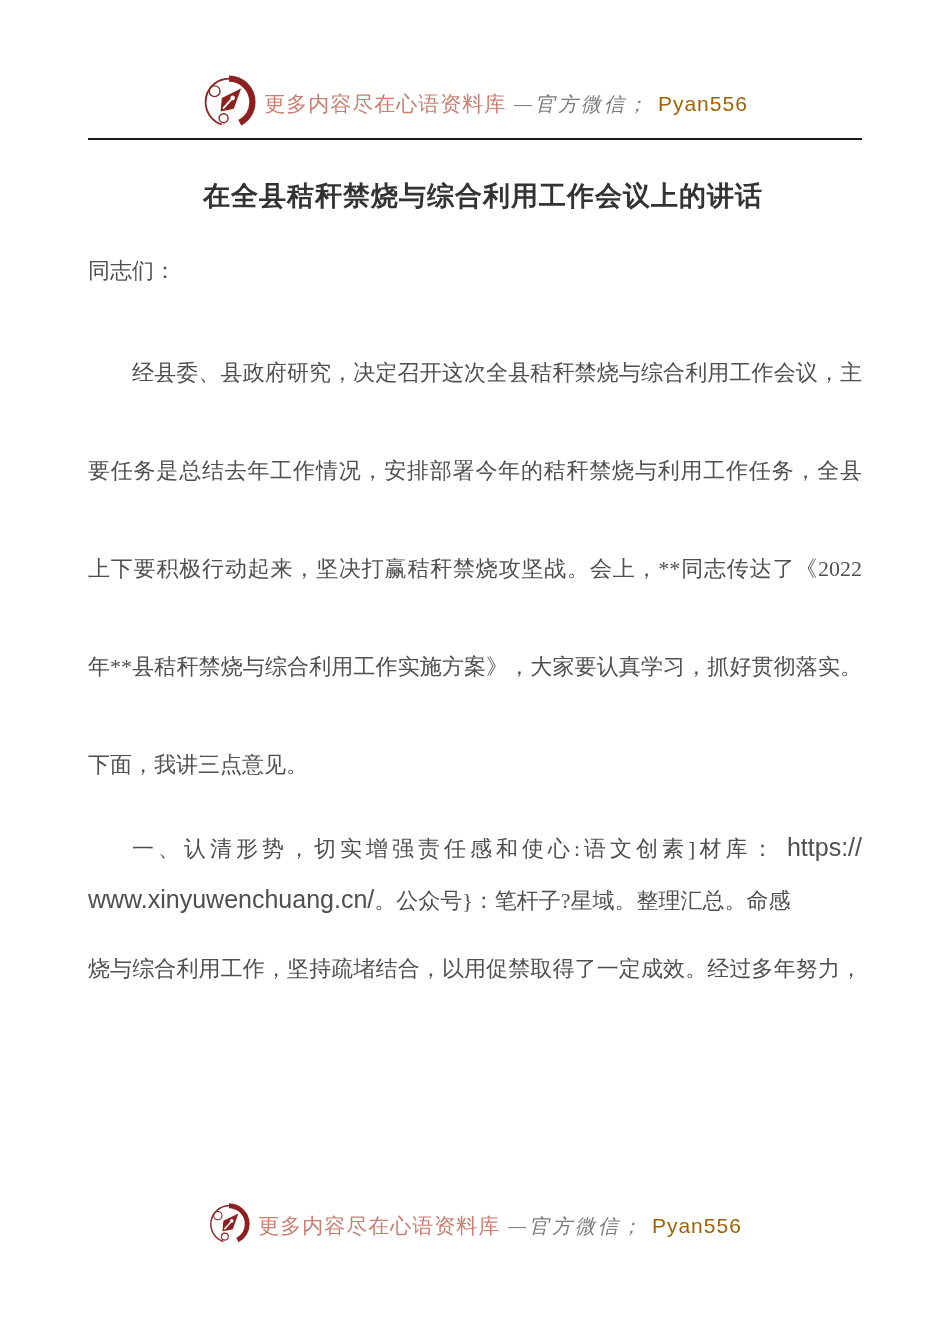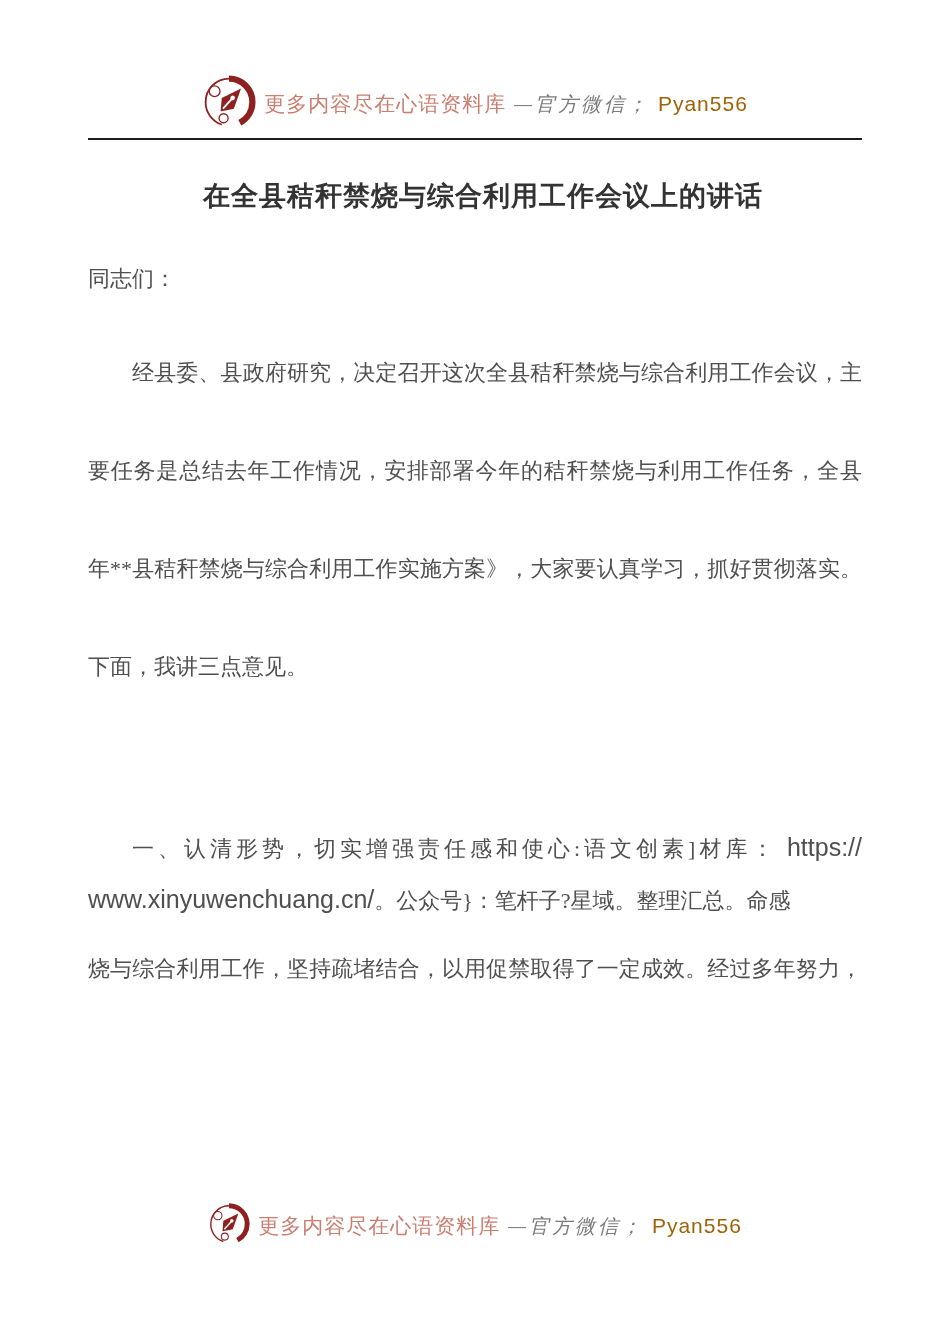--- a/index.html
+++ b/index.html
@@ -67,21 +67,21 @@
     font-weight: bold;
     color: #333333;
     letter-spacing: 1px;
     margin: 0;
   }
 
   .bodytext { color: #4f4f4f; font-size: 22px; }
 
   .salutation {
     position: absolute;
-    top: 264px;
+    top: 256px;
     left: 88px;
     line-height: 30px;
   }
 
   .para {
     position: absolute;
     left: 88px;
     width: 774px;
   }
   .para .line {
@@ -128,20 +128,21 @@
 
   <div class="header-divider"></div>
 
   <h1 class="doc-title">在全县秸秆禁烧与综合利用工作会议上的讲话</h1>
 
   <div class="bodytext salutation">同志们：</div>
 
   <div class="para para1 bodytext">
     <div class="line indent">经县委、县政府研究，决定召开这次全县秸秆禁烧与综合利用工作会议，主</div>
     <div class="line">要任务是总结去年工作情况，安排部署今年的秸秆禁烧与利用工作任务，全县</div>
+    <div class="line">上下要积极行动起来，坚决打赢秸秆禁烧攻坚战。会上，**同志传达了《2022</div>
     <div class="line">年**县秸秆禁烧与综合利用工作实施方案》，大家要认真学习，抓好贯彻落实。</div>
     <div class="line short">下面，我讲三点意见。</div>
   </div>
 
   <div class="para heading-block bodytext">
     <div class="line indent"><span>一、认清形势，切实增强责任感和使心:语文创素]材库：</span> <span class="latin">https://</span></div>
     <div class="line short"><span class="latin">www.xinyuwenchuang.cn/</span><span>。公众号}：笔杆子?星域。整理汇总。命感</span></div>
   </div>
 
   <div class="para para2 bodytext">

